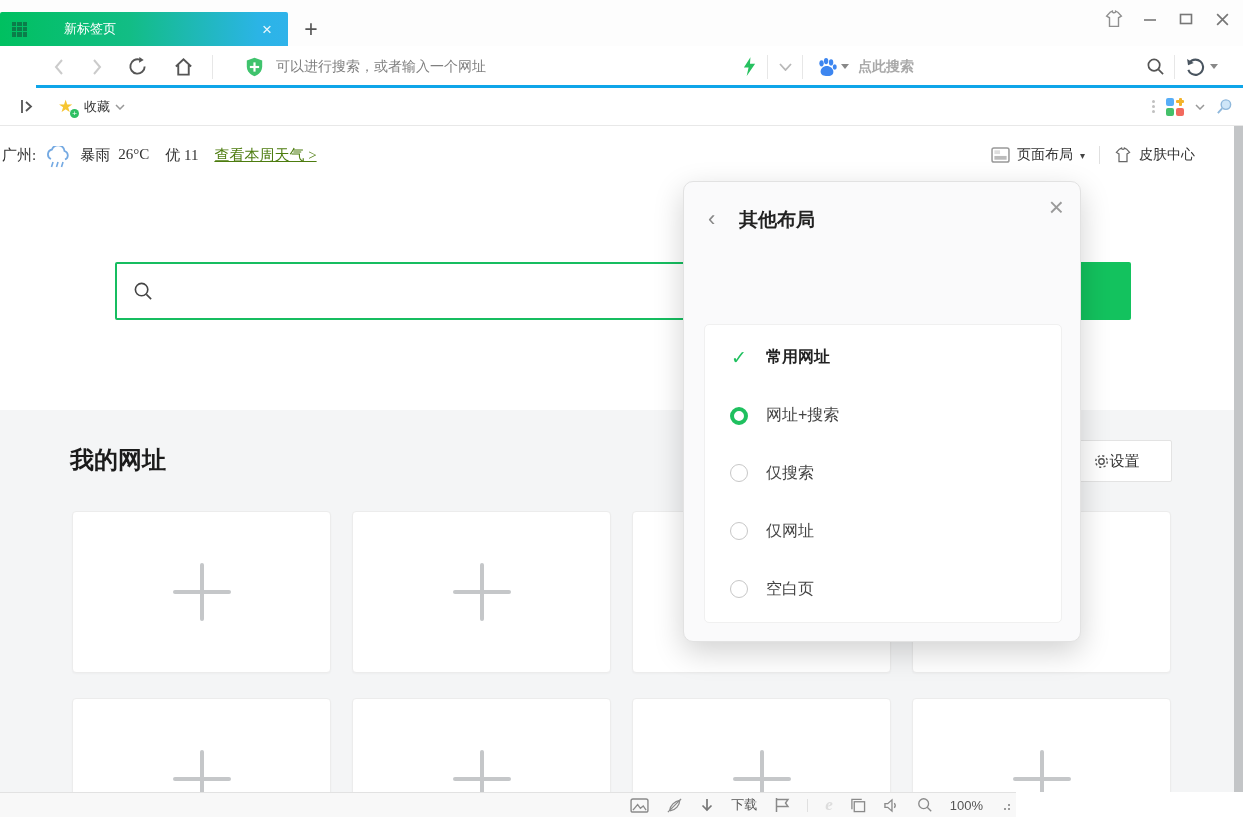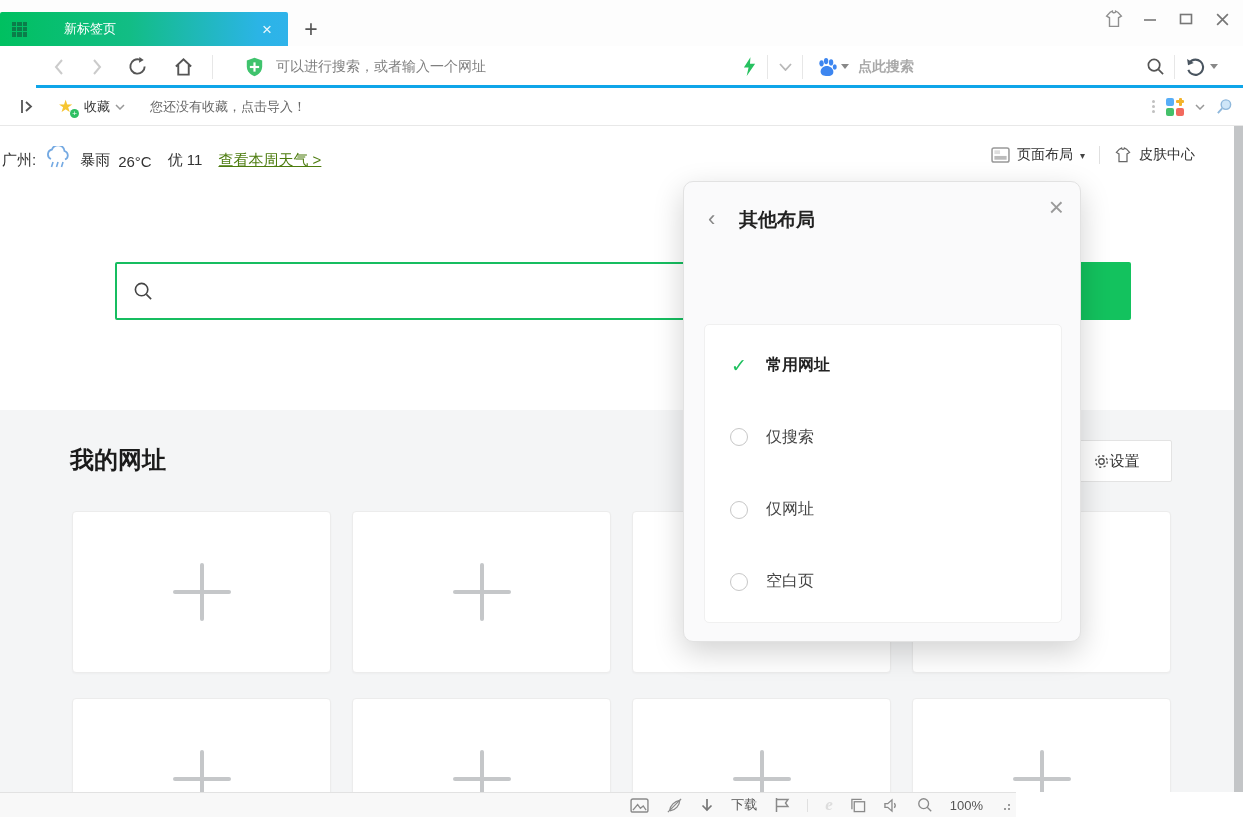--- a/index.html
+++ b/index.html
@@ -38,21 +38,21 @@
   .mini-plus { position:relative; }
   .mini-plus::before,.mini-plus::after { content:""; position:absolute; background:#f3b32a; border-radius:1px; }
   .mini-plus::before { left:2.5px; top:0; width:3px; height:8px; }
   .mini-plus::after { left:0; top:2.5px; width:8px; height:3px; }
   .dots-handle { display:grid; grid-template-rows:repeat(3,3px); gap:2px; }
   .dots-handle i { width:3px; height:3px; border-radius:50%; background:#c0c0c0; }
 
   
   .page { left:0; top:126px; width:1243px; height:666px; background:#fff; overflow:hidden; }
   .page-lower { position:absolute; left:0; top:284px; width:1243px; height:382px; background:#f4f5f6; }
-  .weather { position:absolute; left:2px; top:20px; display:flex; align-items:flex-end; gap:8px; font-size:15px; color:#333; }
+  .weather { position:absolute; left:2px; top:20px; display:flex; align-items:flex-start; gap:8px; font-size:15px; color:#333;font-family:Liberation Serif, serif; }
   .weather a { color:#4d7c0f; text-decoration:underline; }
   .hdr-actions { position:absolute; right:48px; top:20px; display:flex; align-items:center; gap:14px; font-size:14px; color:#333; }
   .hdr-btn { display:flex; align-items:center; gap:7px; }
   .caret { font-size:10px; color:#444; }
   .v-sep { width:1px; height:18px; background:#e0e0e0; }
 
   .searchbox { position:absolute; left:115px; top:136px; width:930px; height:58px; background:#fff; border:2px solid #16bd60; border-radius:2px; display:flex; align-items:center; padding-left:16px; }
   .search-btn { position:absolute; left:1035px; top:136px; width:96px; height:58px; background:#13c25e; border:none; border-radius:0 2px 2px 0; }
 
   .sites-title { position:absolute; left:70px; top:318px; font-size:24px; font-weight:bold; color:#1b1b1b; }
@@ -230,21 +230,20 @@
   </span>
   <span class="tb-item" style="left:58px;height:37px">
     <span class="star-wrap"><span class="star">★</span><span class="star-badge">+</span></span>
   </span>
   <span class="tb-item bb-label" style="left:84px;height:37px">收藏</span>
   <span class="tb-item" style="left:112px;width:16px;height:37px">
     <svg width="10" height="6" viewBox="0 0 10 6">
         <path d="M1 1 L5 5 L9 1" fill="none" stroke="#999" stroke-width="1.5"></path>
       </svg>
   </span>
-  <span class="tb-item bb-hint" style="left:150px;height:37px">您还没有收藏，点击导入！</span>
 
   <span class="tb-item" style="left:1148px;width:10px;height:37px">
     <span class="dots-handle">
         <i></i>
         <i></i>
         <i></i>
       </span>
   </span>
   <span class="tb-item" style="left:1164px;width:22px;height:37px">
     <span class="mini-grid">
@@ -362,20 +361,26 @@
 
   <div class="popup-card options-card">
     <div class="opt-row first">
       <span class="icon-cell">
           <span class="check">✓</span>
         </span>
       <span>常用网址</span>
     </div>
     <div class="opt-row">
       <span class="icon-cell">
+          <span class="radio-on"></span>
+        </span>
+      <span>网址+搜索</span>
+    </div>
+    <div class="opt-row">
+      <span class="icon-cell">
           <span class="radio-off"></span>
         </span>
       <span>仅搜索</span>
     </div>
     <div class="opt-row">
       <span class="icon-cell">
           <span class="radio-off"></span>
         </span>
       <span>仅网址</span>
     </div>

